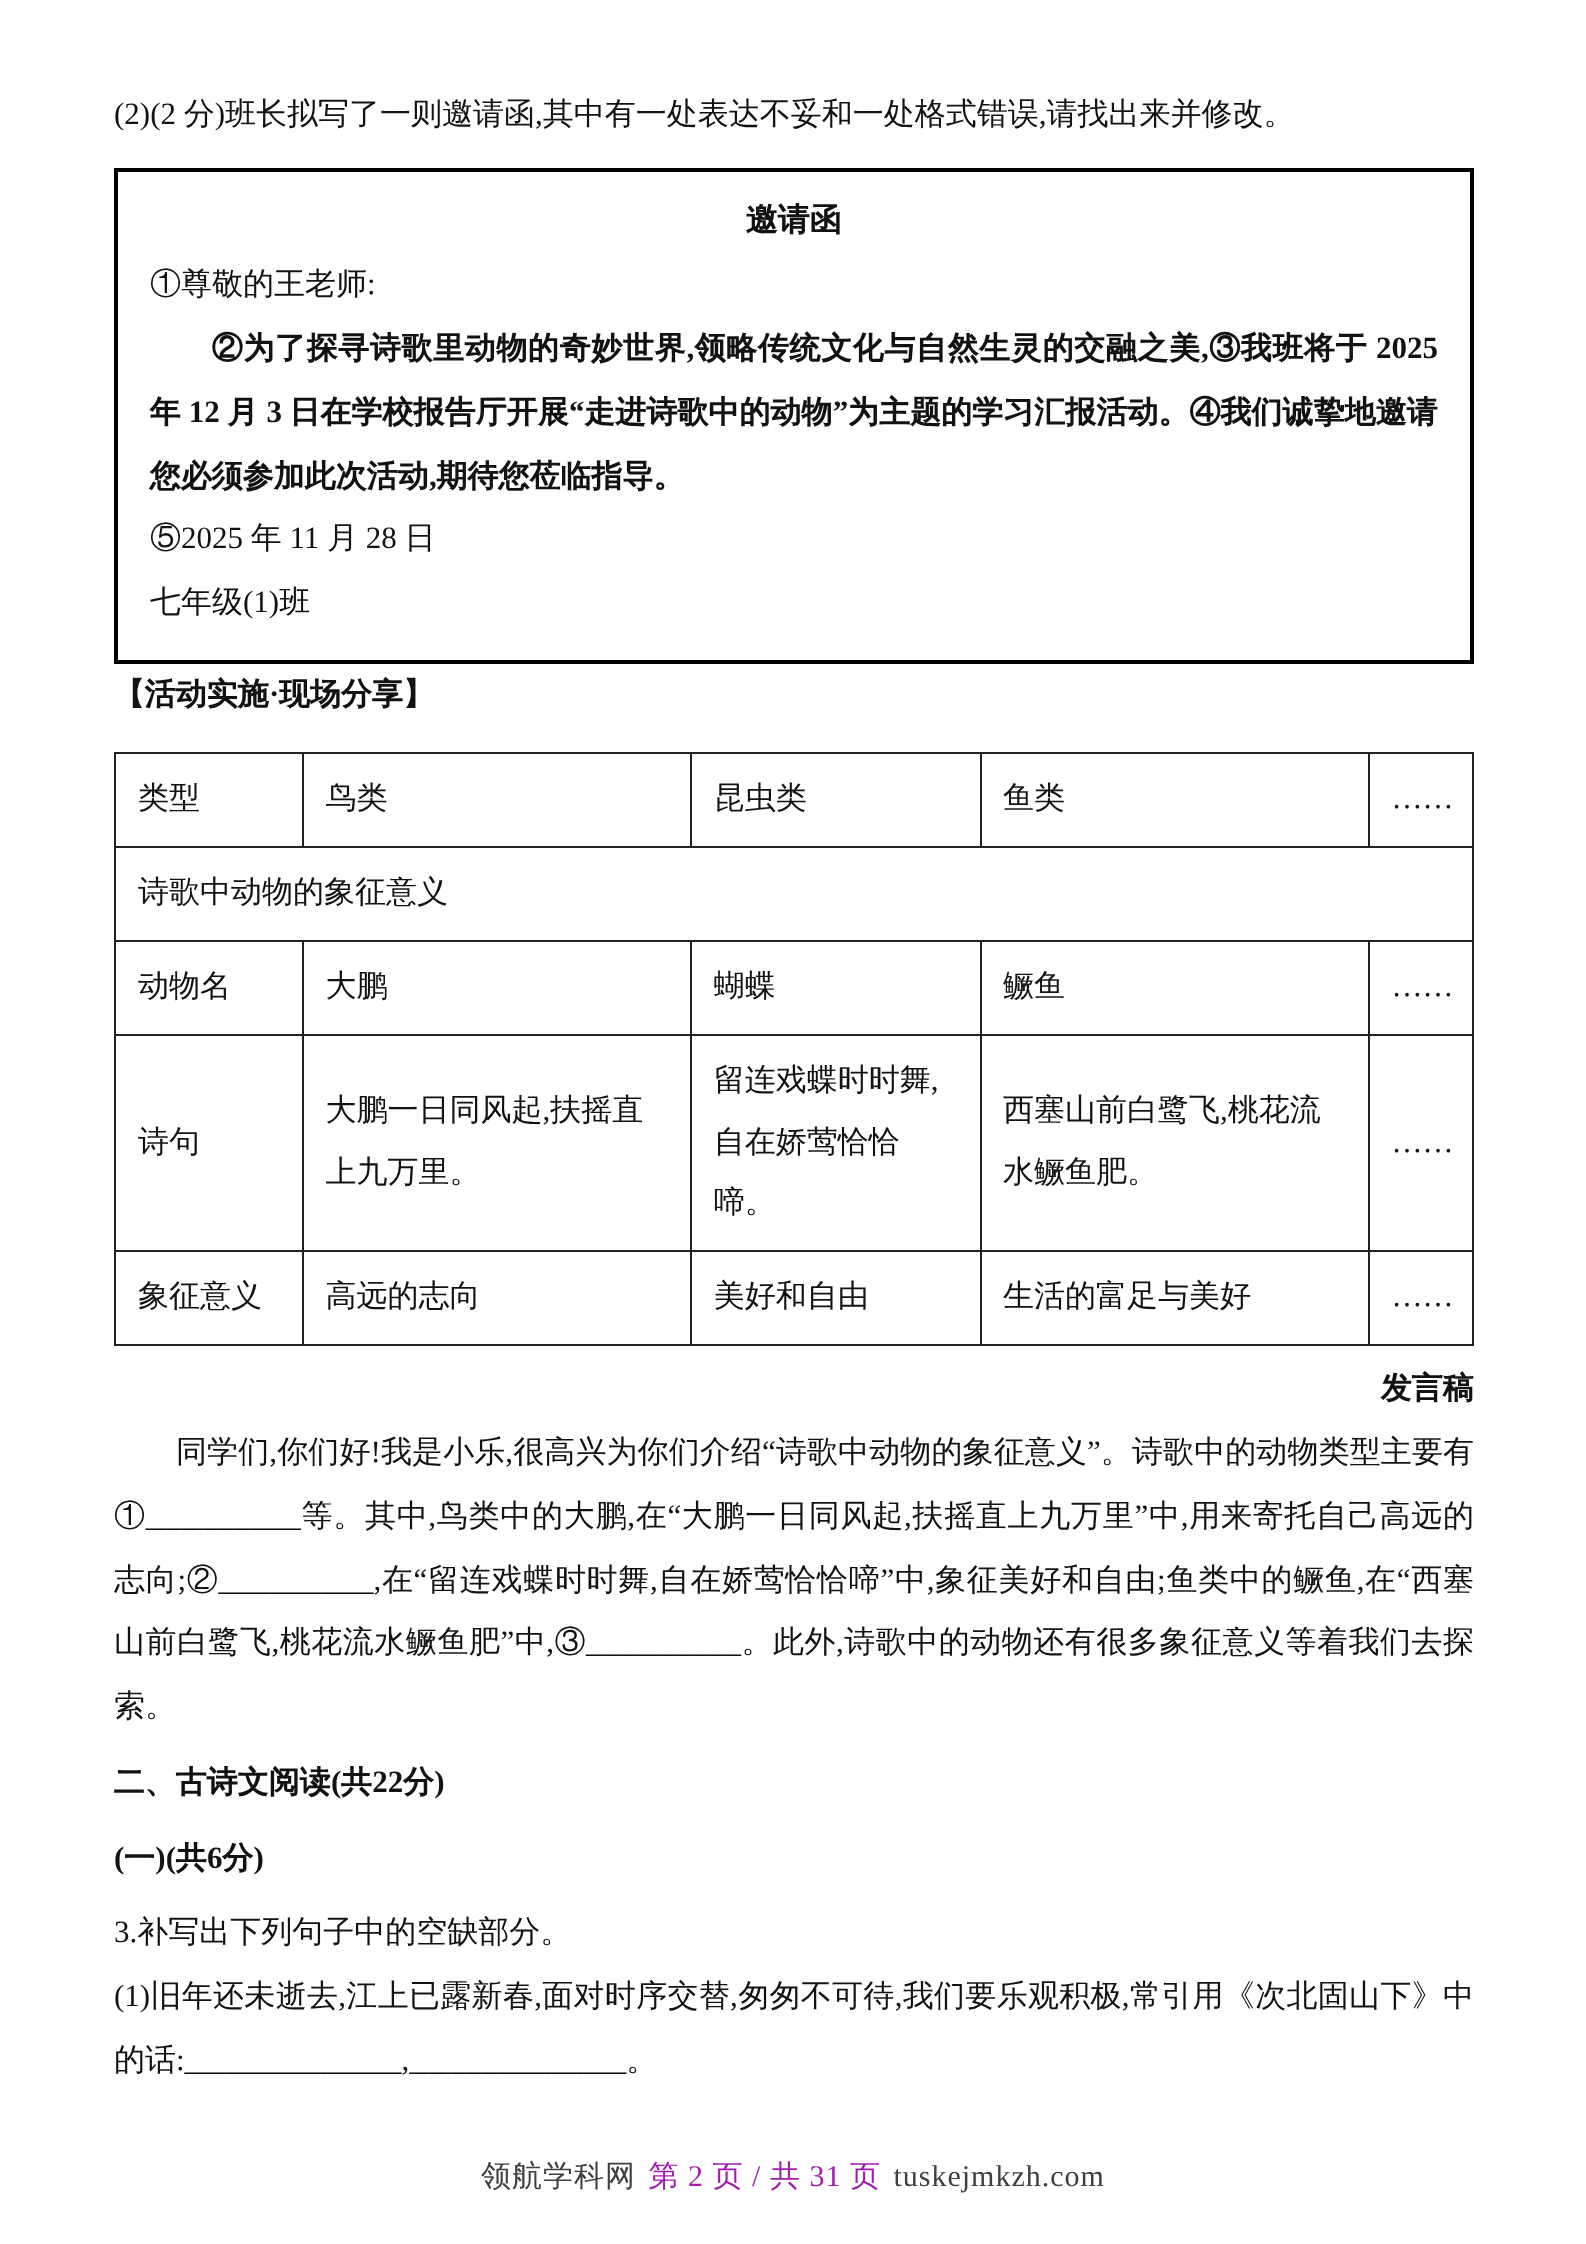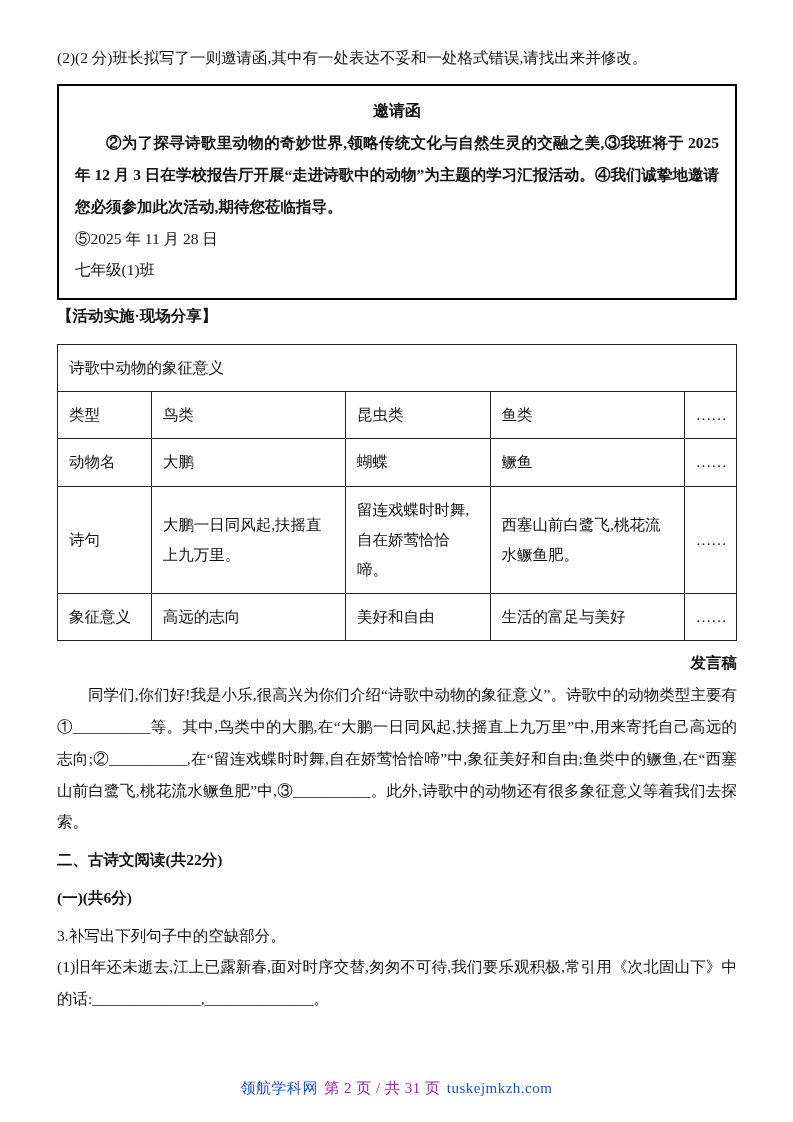--- a/index.html
+++ b/index.html
@@ -25,58 +25,59 @@
   }
   th.table-title{text-align:center;font-weight:bold;padding:8px;font-size:15.5px;}
   td.dots{text-align:center;padding:8px 4px;}
   .speech-title{text-align:right;font-weight:bold;margin-top:6px;}
   .speech-body{text-indent:2em;}
   .footer{
     position:absolute;left:0;right:0;bottom:24px;
     text-align:center;font-size:15px;white-space:nowrap;
     letter-spacing:0.5px;
   }
-  .wm{color:#1d4ed8;}
+  .wm{color:#404040;}
   .pageinfo{color:#a21caf;margin:0 2px;}
 </style>
 </head>
 <body>
 
 <div class="page">
 
   <p>(2)(2 分)班长拟写了一则邀请函,其中有一处表达不妥和一处格式错误,请找出来并修改。</p>
 
   <div class="invitation">
     <div class="inv-title">邀请函</div>
+    <p>①尊敬的王老师:</p>
     <p class="inv-body">②为了探寻诗歌里动物的奇妙世界,领略传统文化与自然生灵的交融之美,③我班将于 2025 年 12 月 3 日在学校报告厅开展“走进诗歌中的动物”为主题的学习汇报活动。④我们诚挚地邀请您必须参加此次活动,期待您莅临指导。</p>
     <p class="inv-right">⑤2025 年 11 月 28 日</p>
     <p class="inv-right">七年级(1)班</p>
   </div>
 
   <p class="section-label">【活动实施·现场分享】</p>
 
 
   <table class="symbol-table">
     <colgroup>
       <col style="width:13.8%">
         <col style="width:28.6%">
         <col style="width:21.3%">
         <col style="width:28.6%">
         <col style="width:7.7%">
     </colgroup>
     <tbody>
         <tr>
-      <th class="table-title" colspan="5">诗歌中动物的象征意义</th>
-    </tr>
-    <tr>
       <td>类型</td>
       <td>鸟类</td>
       <td>昆虫类</td>
       <td>鱼类</td>
       <td class="dots">……</td>
+    </tr>
+    <tr>
+      <th class="table-title" colspan="5">诗歌中动物的象征意义</th>
     </tr>
     <tr>
       <td>动物名</td>
       <td>大鹏</td>
       <td>蝴蝶</td>
       <td>鳜鱼</td>
       <td class="dots">……</td>
     </tr>
     <tr>
       <td>诗句</td>

